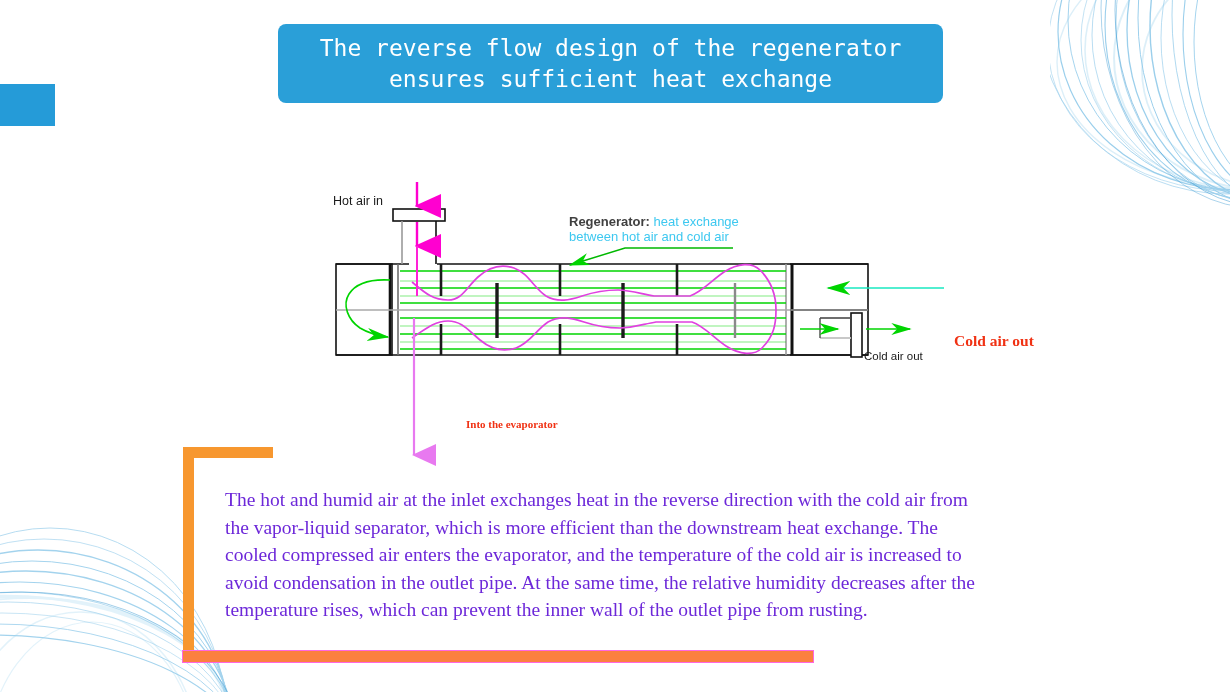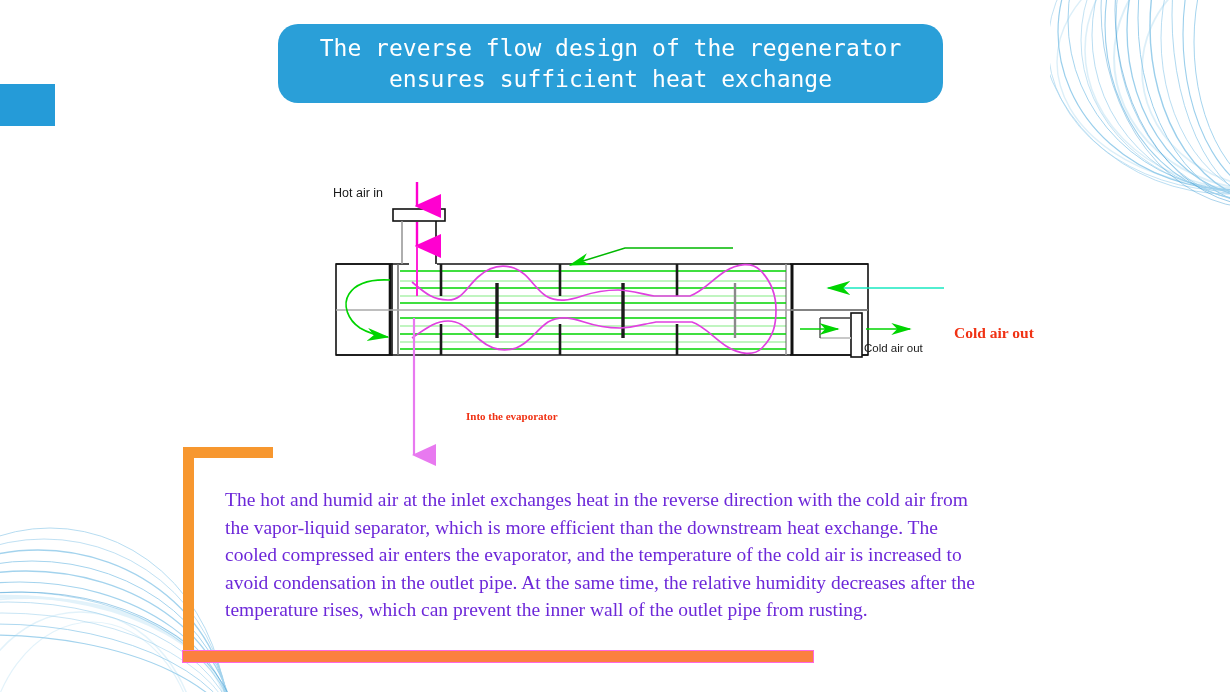--- a/index.html
+++ b/index.html
@@ -34,21 +34,21 @@
   }
 
   
   #title-banner {
     position: absolute;
     left: 278px;
     top: 24px;
     width: 665px;
     height: 79px;
     background: #2A9FD8;
-    border-radius: 20px;
+    border-radius: 8px;
     display: flex;
     align-items: center;
     justify-content: center;
     text-align: center;
   }
   #title-text {
     color: #ffffff;
     font-family: "DejaVu Sans Mono", monospace;
     font-size: 23px;
     line-height: 31px;
@@ -60,20 +60,21 @@
   #diagram {
     position: absolute;
     left: 0;
     top: 0;
   }
 
   
   .lbl {
     position: absolute;
     white-space: pre-line;
+    margin-top: 8px;
   }
   #label-hot-air-in {
     left: 333px; top: 186px;
     font-size: 12.5px;
     color: #1a1a1a;
     font-family: "Liberation Sans", sans-serif;
   }
   #label-regenerator {
     left: 569px; top: 206px;
     font-size: 13px;
@@ -341,20 +342,22 @@
       <line x1="866" y1="329" x2="910" y2="329" stroke="#00D400" stroke-width="1.7" marker-end="url(#mGreenThin)"></line>
     </g>
 
     <g>
       <path d="M733,248 L625,248 L570,265" fill="none" stroke="#00B800" stroke-width="1.5" marker-end="url(#mGreen)"></path>
     </g>
   </svg>
 
   <div class="lbl" id="label-hot-air-in">Hot air in</div>
 
+  <div class="lbl" id="label-regenerator"><span class="reg-key">Regenerator: </span><span class="reg-val">heat exchange
+between hot air and cold air</span></div>
 
 
   <div class="lbl" id="label-cold-air-out-red">Cold air out</div>
 
   <div class="lbl" id="label-cold-air-out-small">Cold air out</div>
 
   <div class="lbl" id="label-into-evaporator">Into the evaporator</div>
 
   <div id="bracket-vertical"></div>
   <div id="bracket-horizontal"></div>

